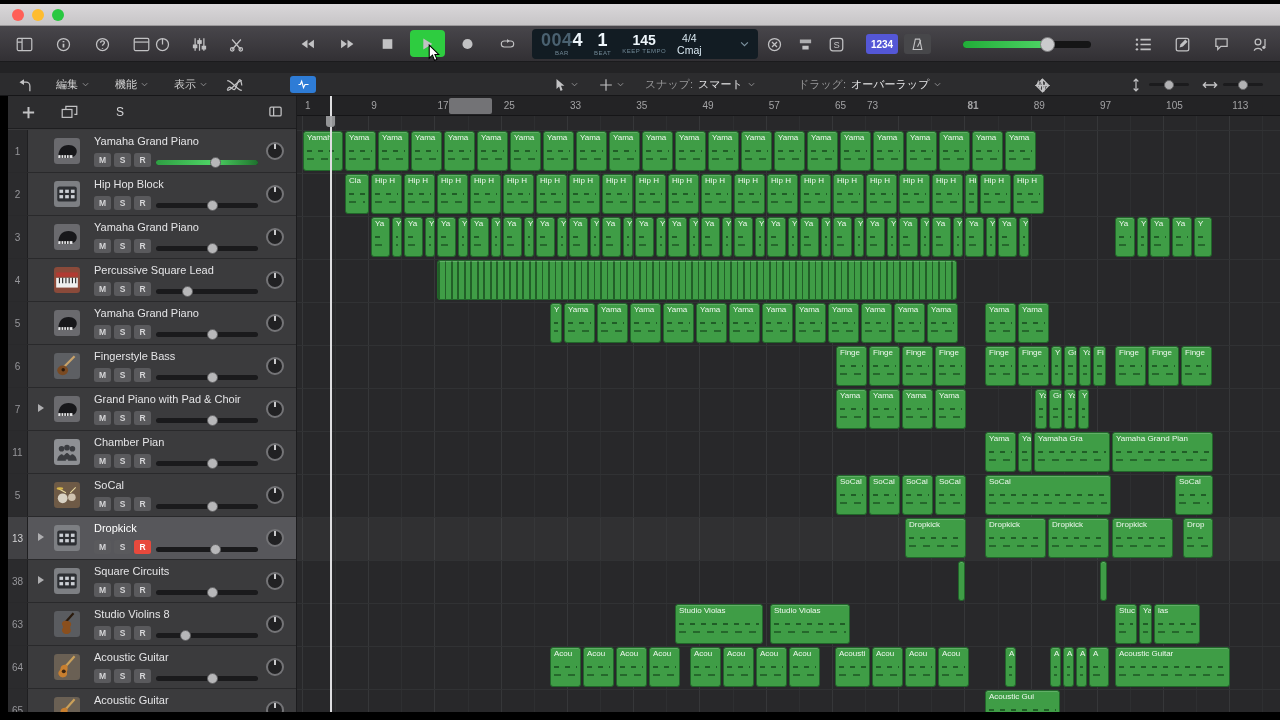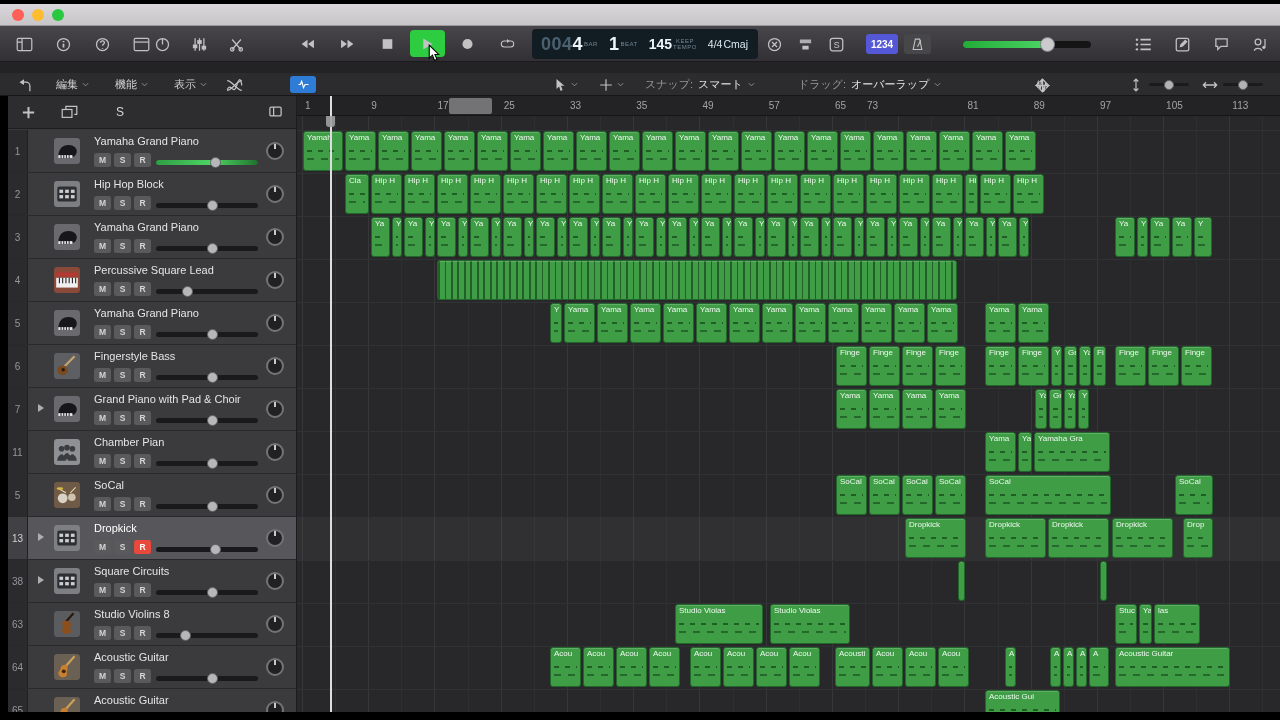--- a/index.html
+++ b/index.html
@@ -18,21 +18,21 @@
   .toolbar{position:absolute;left:0;top:26px;width:1280px;height:36px;background:linear-gradient(#48464b,#323034);border-bottom:1px solid #1b1b1d;z-index:2}
   .tb-group{position:absolute;top:0;height:36px;display:flex;align-items:center;gap:18px}
   .ibtn{background:none;border:none;display:inline-flex;align-items:center;justify-content:center;padding:2px;color:#bfbfc1}
   .ibtn .icon{width:17px;height:15px}
   .transport{position:absolute;left:290px;top:4px;display:flex;gap:5px}
   .tbtn{width:35px;height:27px;border-radius:4px;background:transparent;border:none;display:flex;align-items:center;justify-content:center;color:#c9c9cb}
   .tbtn .icon{width:15px;height:12px}
   .tbtn.active{background:var(--play-green,#2ecc40);color:#fff}
   .tbtn.rec{color:var(--record-red,#ff453a)}
   .lcd{position:absolute;left:532px;top:3px;width:226px;height:30px;background:#121c23;border-radius:4px;display:flex;align-items:center;padding:0 9px;gap:11px}
-  .lcd-sec{display:flex;align-items:center;gap:1px}
+  .lcd-sec{display:flex;flex-direction:column;align-items:center;gap:1px}
   .digits{font-size:18px;font-weight:bold;color:#eef6fb;letter-spacing:.5px;line-height:17px}
   .digits .dim{color:#4a6170}
   .lcd-lbl{font-size:6px;color:#708795;letter-spacing:.5px;text-align:center;line-height:6px}
   .tempo-num{font-size:14px;font-weight:bold;color:#eef6fb;line-height:13px}
   .sig-top,.sig-bot{font-size:10.5px;color:#d9e8f1;line-height:11px}
   .lcd-chev{margin-left:auto;width:9px;height:6px;color:#7d93a0}
   .count-in{position:absolute;left:866px;top:8px;width:32px;height:20px;background:var(--count-in-purple,#5457d6);border:none;border-radius:3px;color:#fff;font-weight:bold;font-size:10px}
   .metro{position:absolute;left:904px;top:8px;width:27px;height:20px;background:#47474a;border:none;border-radius:3px;color:#d8d8da;display:flex;align-items:center;justify-content:center}
   .metro .icon{width:13px;height:14px}
   .volume{position:absolute;left:963px;top:15px;width:128px;height:7px;border-radius:3.5px;background:#151516}
@@ -816,21 +816,21 @@
       <span class="rtick" style="left: 8px;">1</span>
       <span class="rtick" style="left: 74.24px;">9</span>
       <span class="rtick" style="left: 140.48px;">17</span>
       <span class="rtick" style="left: 206.72px;">25</span>
       <span class="rtick" style="left: 272.96px;">33</span>
       <span class="rtick" style="left: 339.2px;">35</span>
       <span class="rtick" style="left: 405.44px;">49</span>
       <span class="rtick" style="left: 471.68px;">57</span>
       <span class="rtick" style="left: 537.92px;">65</span>
       <span class="rtick" style="left: 570px;">73</span>
-      <span class="rtick" style="left: 670.4px;">81</span>
+      <span class="rtick" style="left: 670.4px; font-weight: bold;">81</span>
       <span class="rtick" style="left: 736.64px;">89</span>
       <span class="rtick" style="left: 802.88px;">97</span>
       <span class="rtick" style="left: 869.12px;">105</span>
       <span class="rtick" style="left: 935.36px;">113</span>
       <div class="rhl" style="left: 152.384px; width: 43.056px;"></div>
     </div>
   <div class="lanes" id="lanes">
       <div class="gline" style="left: 5px;"></div>
       <div class="gline sub" style="left: 38.12px;"></div>
       <div class="gline" style="left: 71.24px;"></div>
@@ -1254,20 +1254,23 @@
       </div>
       <div class="region notes" style="left: 688px; top: 316px; width: 31px;">
         <span class="rlabel">Yama</span>
       </div>
       <div class="region notes" style="left: 721px; top: 316px; width: 14px;">
         <span class="rlabel">Ya</span>
       </div>
       <div class="region notes" style="left: 737px; top: 316px; width: 76px;">
         <span class="rlabel">Yamaha Gra</span>
       </div>
+      <div class="region notes" style="left: 815px; top: 316px; width: 101px;">
+        <span class="rlabel">Yamaha Grand Pian</span>
+      </div>
       <div class="region notes" style="left: 539px; top: 359px; width: 31px;">
         <span class="rlabel">SoCal</span>
       </div>
       <div class="region notes" style="left: 572px; top: 359px; width: 31px;">
         <span class="rlabel">SoCal</span>
       </div>
       <div class="region notes" style="left: 605px; top: 359px; width: 31px;">
         <span class="rlabel">SoCal</span>
       </div>
       <div class="region notes" style="left: 638px; top: 359px; width: 31px;">

